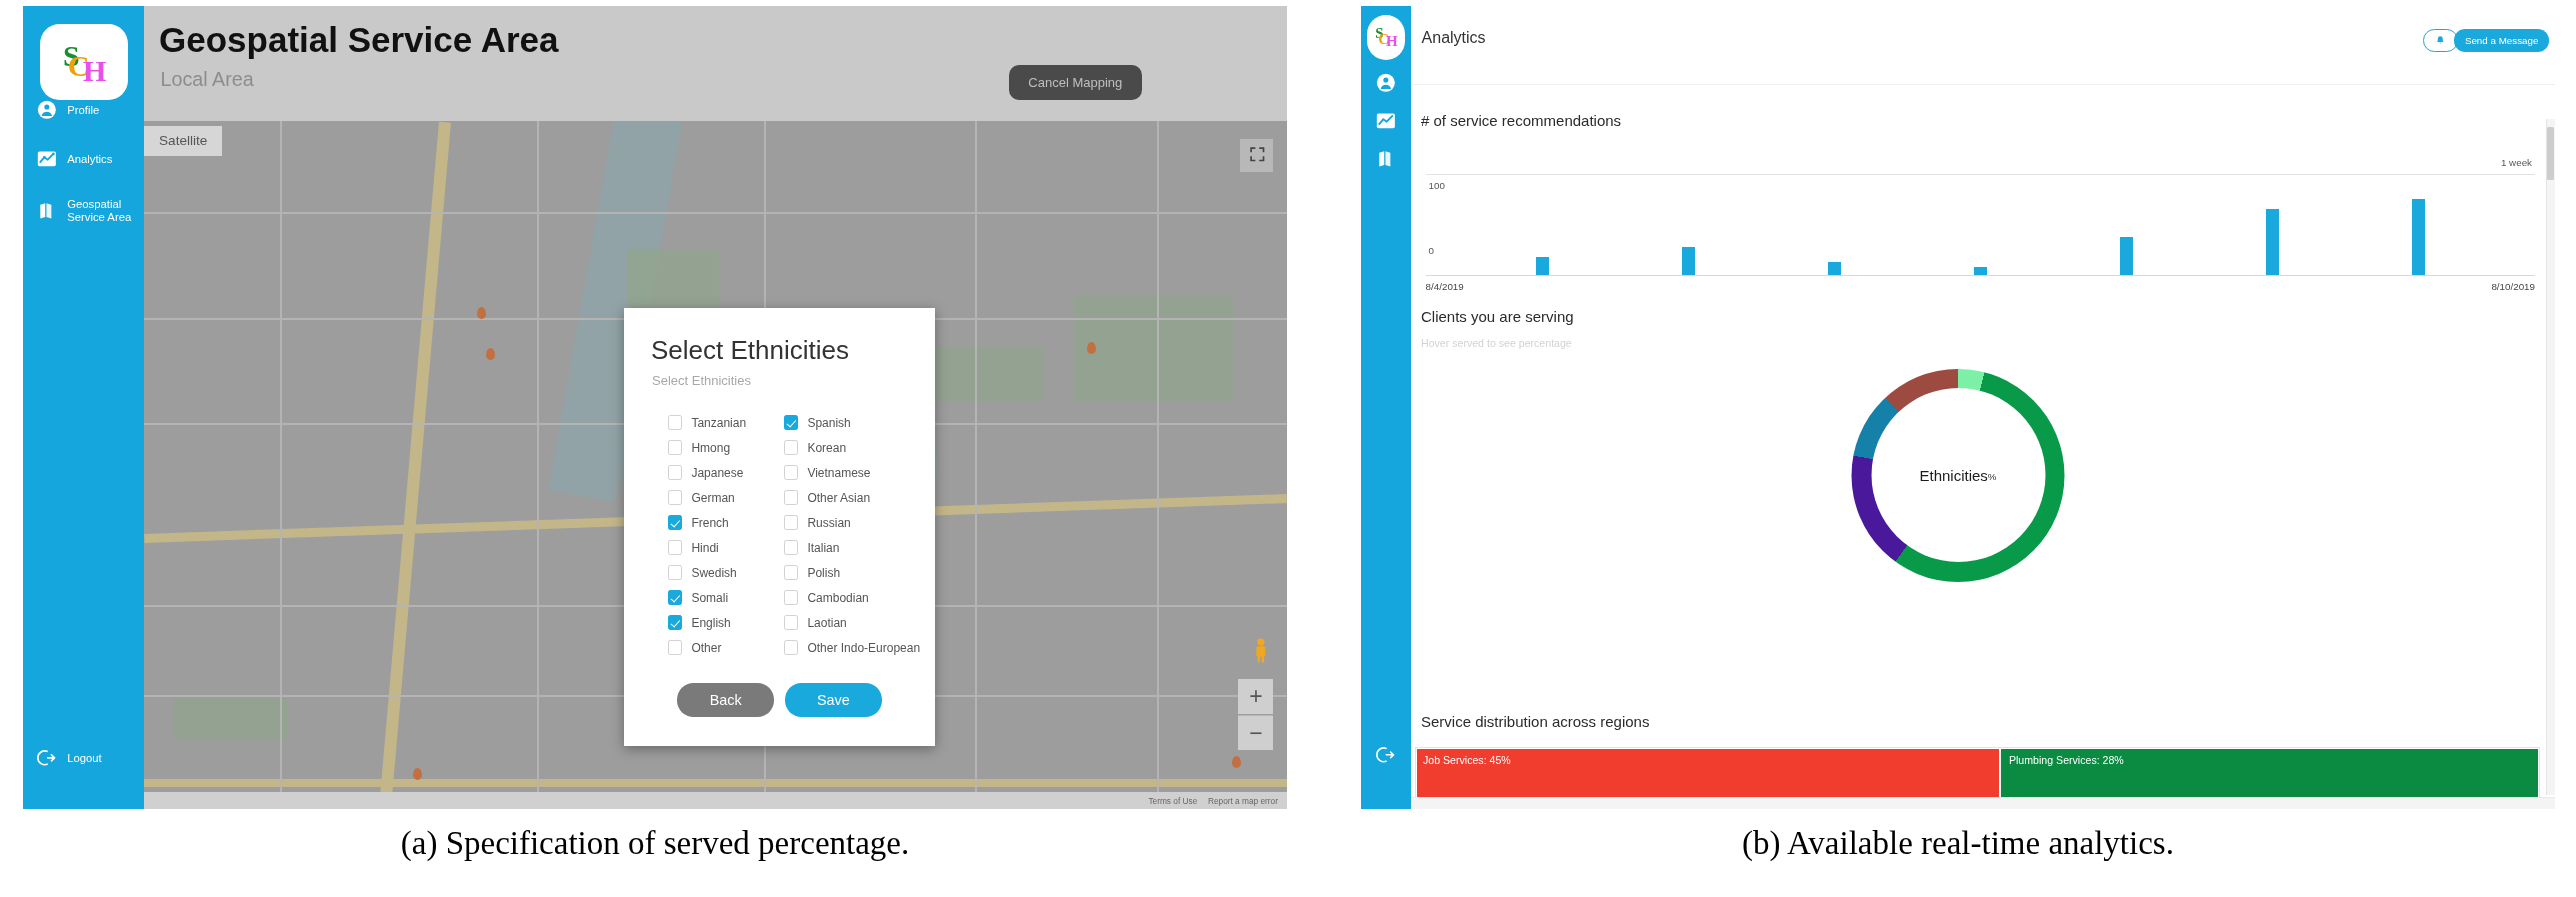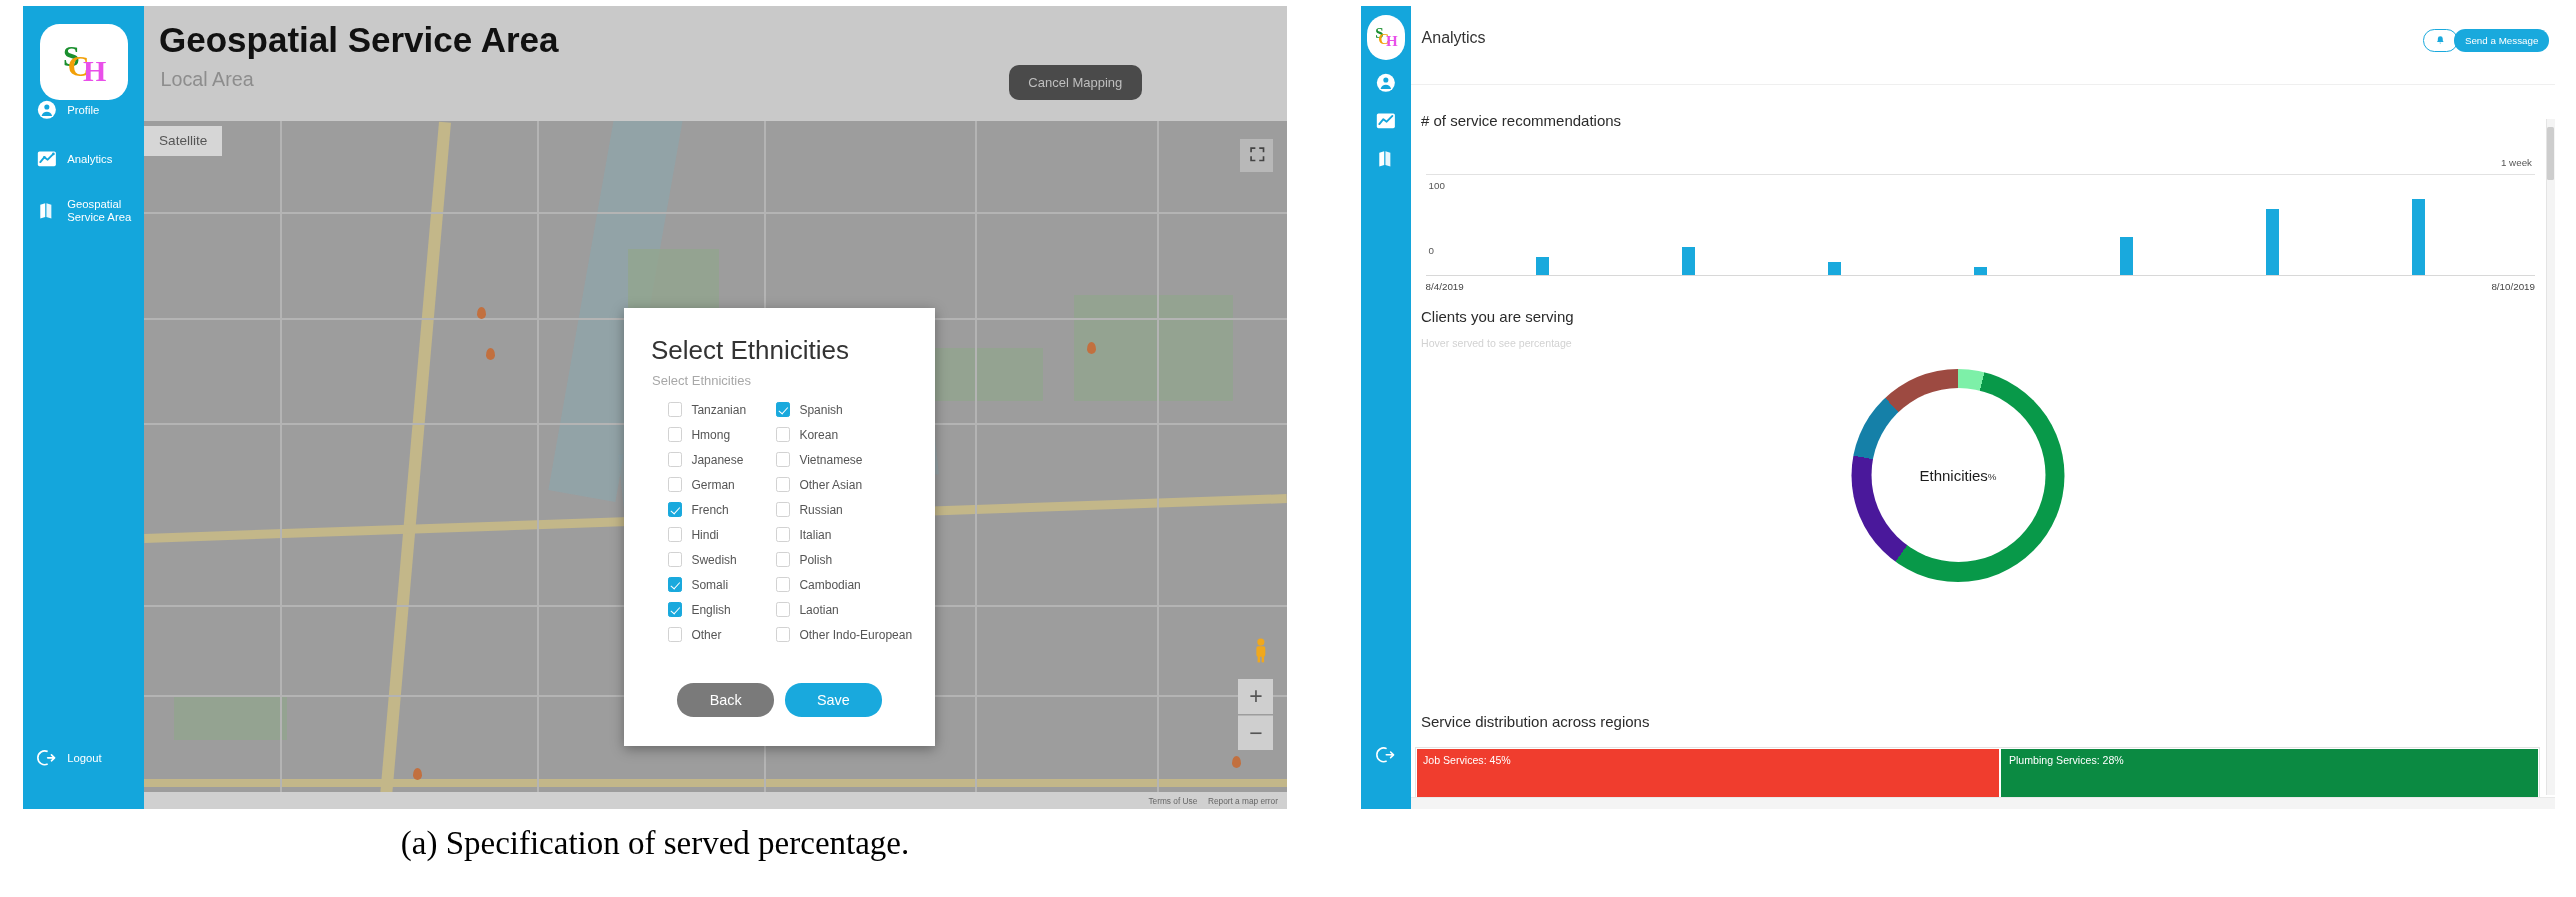--- a/index.html
+++ b/index.html
@@ -142,24 +142,24 @@
   .dlg-title {
     position:absolute; left: 27px; top: 27px;
     font-size: 26px; color:#333; font-weight:normal;
     font-family:"Liberation Sans", sans-serif;
   }
   .dlg-sub {
     position:absolute; left: 28px; top: 65px;
     font-size: 13px; color:#a8a8a8;
   }
   .cb-grid {
-    position:absolute; left: 44px; top: 89px;
+    position:absolute; left: 44px; top: 102px;
     width: 265px;
     display: grid; grid-template-columns: 100px 1fr;
-    grid-auto-rows: 25px; column-gap: 8px;
+    grid-auto-rows: 25px; column-gap: 16px;
   }
   .cb-row { display:flex; align-items:center; gap:9px; }
   .cb-box {
     width: 14.4px; height: 14.4px; border-radius: 2.3px;
     border: 1.1px solid #d2d2d2; background:#fff;
     flex:none; position:relative; cursor:pointer;
   }
   .cb-box.checked { background:#19a9dd; border-color:#19a9dd; }
   .cb-box.checked::after {
     content:""; position:absolute; left: 3.8px; top: 1.5px;
@@ -606,14 +606,15 @@
       <div class="tm-cell" id="tm3" style="left:86.5%;top:62%;width:13.5%;height:38%;background:#1279a3;">Food and Healthcare: 5%</div>
 
     </div>
 
     <div class="tm-scroll-v"></div>
     <div class="tm-scroll-thumb"></div>
     <div class="tm-scroll-h"></div>
   </div>
 
   <div class="caption cap-a">(a) Specification of served percentage.</div>
+  <div class="caption cap-b">(b) Available real-time analytics.</div>
 </div>
 
 
 </body></html>

